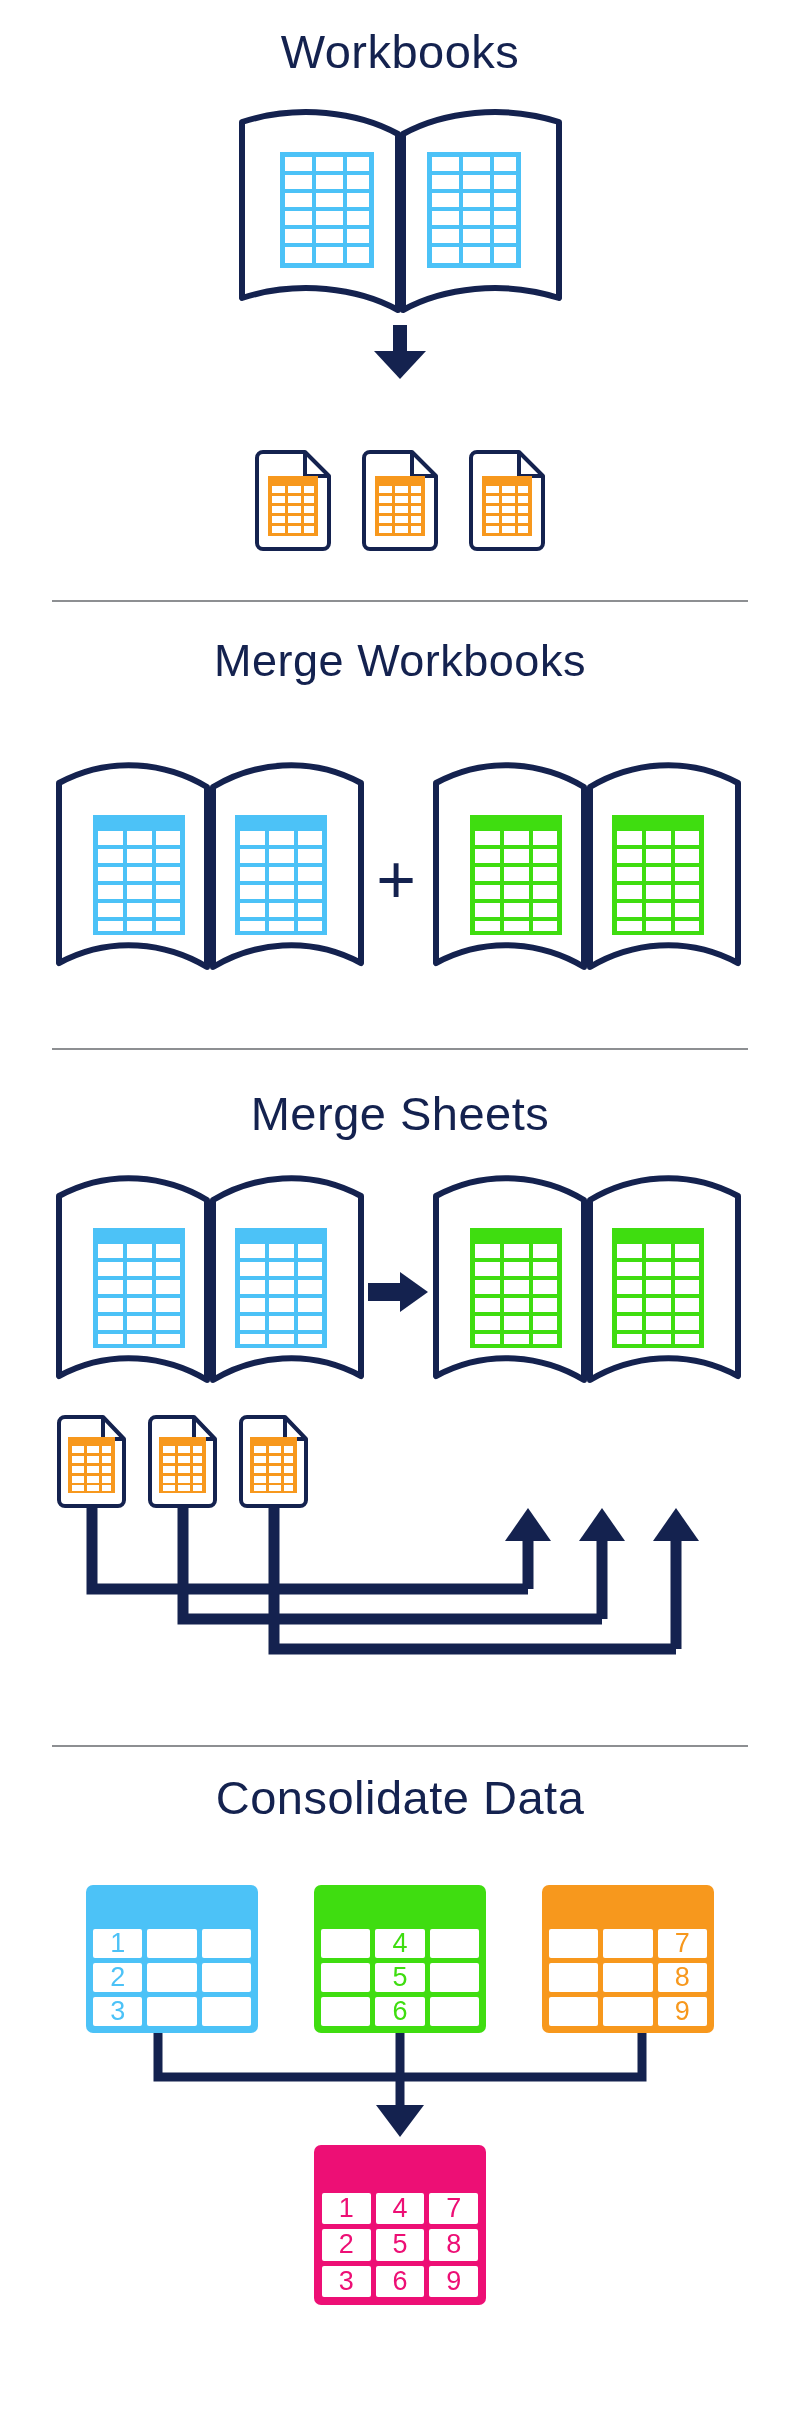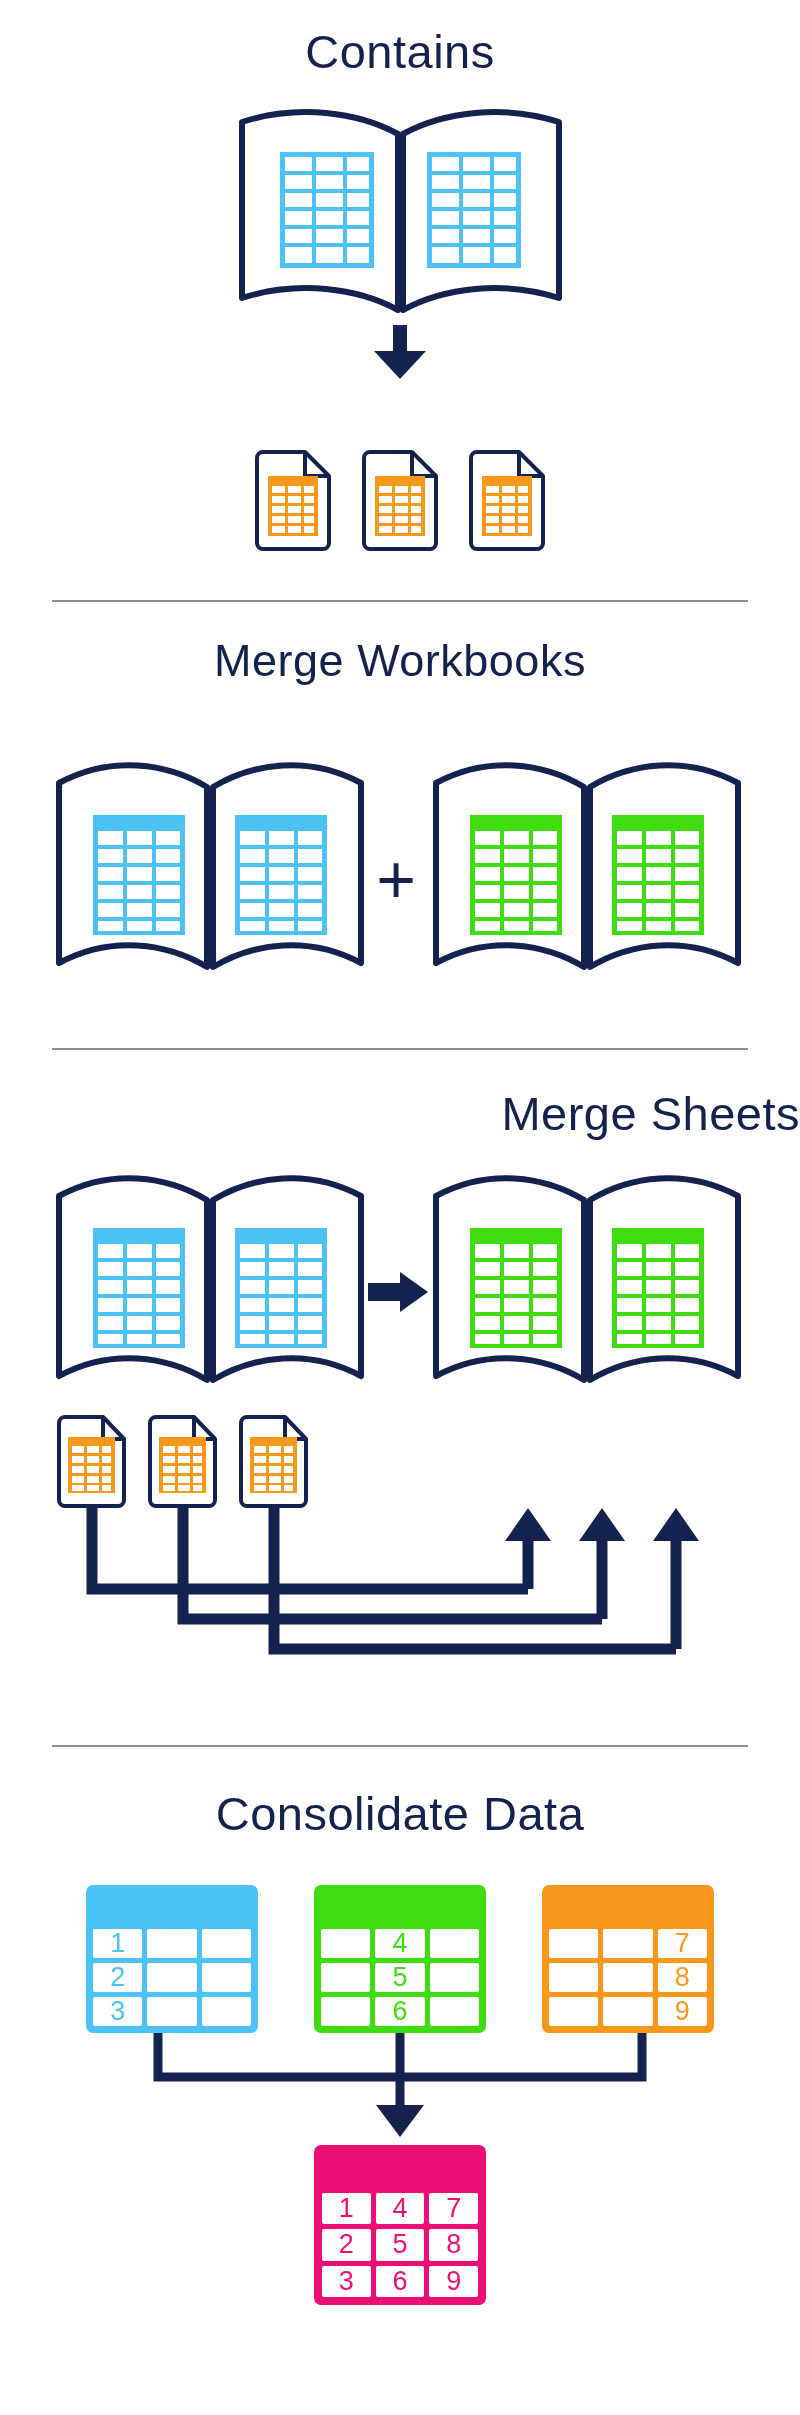--- a/index.html
+++ b/index.html
@@ -74,21 +74,21 @@
 
   .abs{position:absolute;}
 </style>
 </head>
 <body>
 
 <div class="page">
 
   <div class="section" style="height:600px;">
 
-    <div class="title t-workbooks" style="position:absolute;top:28px;left:0;width:800px;">Contains</div>
+    <div class="title t-workbooks" style="position:absolute;top:28px;left:0;width:800px;">Workbooks</div>
 
     <div class="abs" style="left:238px;top:104px;">
       <span>
       <svg width="325" height="220" viewBox="0 0 325 220">
 
         <path d="M4 18 C60 0 120 8 160 30 L160 206 C120 184 60 176 4 194 Z" fill="#ffffff" stroke="#14224f" stroke-width="6" stroke-linejoin="round"></path>
 
         <path d="M321 18 C265 0 205 8 165 30 L165 206 C205 184 265 176 321 194 Z" fill="#ffffff" stroke="#14224f" stroke-width="6" stroke-linejoin="round"></path>
 
         <g>
@@ -343,21 +343,21 @@
       </svg>
     </div>
   </div>
 
   <div class="abs" style="top:1048px;left:0;width:800px;">
     <div class="divider"></div>
   </div>
 
   <div class="section" style="position:absolute;top:1048px;left:0;height:620px;">
 
-    <div class="title t-merge-sh" style="position:absolute;top:42px;left:0;width:800px;text-align:right;">Merge Sheets</div>
+    <div class="title t-merge-sh" style="position:absolute;top:42px;left:0;width:800px;">Merge Sheets</div>
 
     <div class="abs" style="left:55px;top:120px;">
       <svg width="310" height="225" viewBox="0 0 310 225">
         <path d="M4 28 C56 0 112 8 152 32 L152 212 C112 188 56 180 4 208 Z" fill="#ffffff" stroke="#14224f" stroke-width="6" stroke-linejoin="round"></path>
         <path d="M306 28 C254 0 198 8 158 32 L158 212 C198 188 254 180 306 208 Z" fill="#ffffff" stroke="#14224f" stroke-width="6" stroke-linejoin="round"></path>
         <g>
           <rect x="38" y="60" width="92" height="120" fill="#4cc2f7"></rect>
           <g fill="#ffffff">
             <rect x="43" y="76" width="25" height="14"></rect>
               <rect x="72" y="76" width="25" height="14"></rect>
@@ -563,21 +563,21 @@
       </svg>
     </div>
   </div>
 
   <div class="abs" style="top:1745px;left:0;width:800px;">
     <div class="divider"></div>
   </div>
 
   <div class="section" style="position:absolute;top:1745px;left:0;height:670px;">
 
-    <div class="title t-consolidate" style="position:absolute;top:45px;left:0;width:800px;">Consolidate Data</div>
+    <div class="title t-consolidate" style="position:absolute;top:29px;left:0;width:800px;">Consolidate Data</div>
 
     <div class="abs" style="left:0;top:140px;width:800px;display:flex;justify-content:center;gap:56px;">
 
       <div class="cgrid" style="background:#4cc2f7;">
         <div class="crow">
           <div class="cell" style="color:#4cc2f7;">1</div>
           <div class="cell" style="color:#4cc2f7;"></div>
           <div class="cell" style="color:#4cc2f7;"></div>
         </div>
         <div class="crow">

